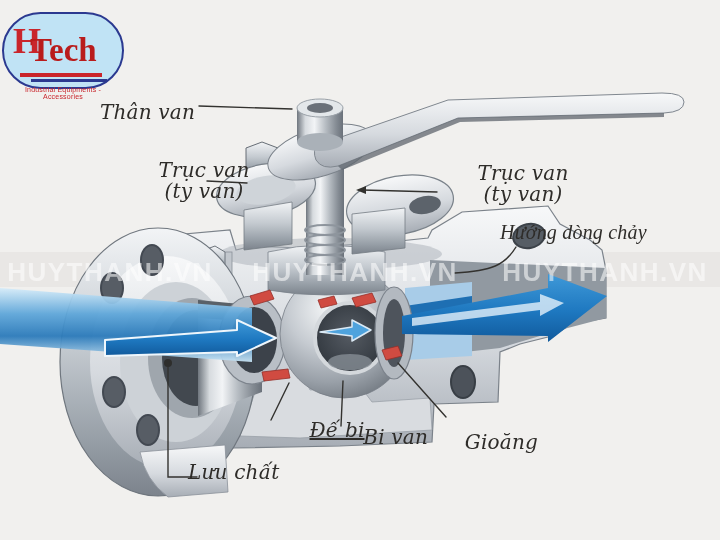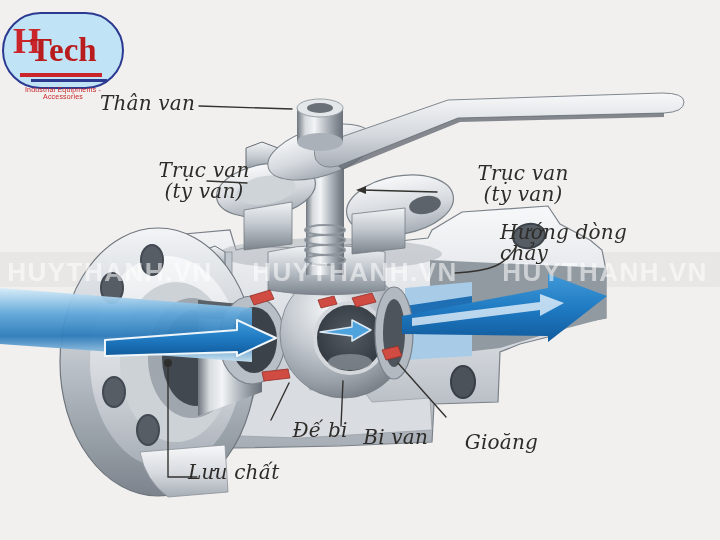--- a/index.html
+++ b/index.html
@@ -9,21 +9,21 @@
     font-family:"Liberation Sans",sans-serif;
   }
   svg{position:absolute;left:0;top:0;}
   
   .lbl{
     position:absolute;
     font:italic 20px "DejaVu Serif",serif;
     color:#2e2c29;line-height:21px;letter-spacing:.2px;
   }
   .lbl .ln{display:block;}
-  .ta-r{text-align:right;} .ta-c{text-align:center;margin-left:48px;}
+  .ta-r{text-align:right;margin-top:9px;} .ta-c{text-align:center;margin-left:48px;}
   
   .logo{
     position:absolute;left:2px;top:12px;width:122px;height:77px;
     background:#c0e3f5;border:2px solid #2b3990;border-radius:40px;
     box-sizing:border-box;
   }
   .logo .h{
     position:absolute;left:9px;top:6px;
     font:bold 36px "Liberation Serif",serif;color:#c9252b;
   }
@@ -242,23 +242,23 @@
   <div class="lbl ta-c" style="left:108px;top:160px;width:96px;">
     <span class="ln">Trục van</span>
     <span class="ln">(ty van)</span>
   </div>
 
   <div class="lbl ta-c" style="left:425px;top:163px;width:100px;">
     <span class="ln">Trục van</span>
     <span class="ln">(ty van)</span>
   </div>
 
-  <div class="lbl" style="left:500px;top:222px;width:170px;">Hướng dòng chảy</div>
-
-  <div class="lbl ta-c" style="left:232px;top:420px;width:80px;">Đế bi</div>
+  <div class="lbl" style="left:500px;top:222px;width:170px;font-family:Liberation Serif, serif;">Hướng dòng chảy</div>
+
+  <div class="lbl ta-c" style="left:249px;top:420px;width:80px;text-decoration:underline;">Đế bi</div>
 
   <div class="lbl ta-c" style="left:310px;top:427px;width:70px;text-align:right;">Bi van</div>
 
   <div class="lbl ta-c" style="left:405px;top:432px;width:85px;text-align:right;">
     <span class="ln">Gioăng</span>
   </div>
 
   <div class="lbl" style="left:188px;top:462px;width:100px;">Lưu chất</div>
 
 </div>

